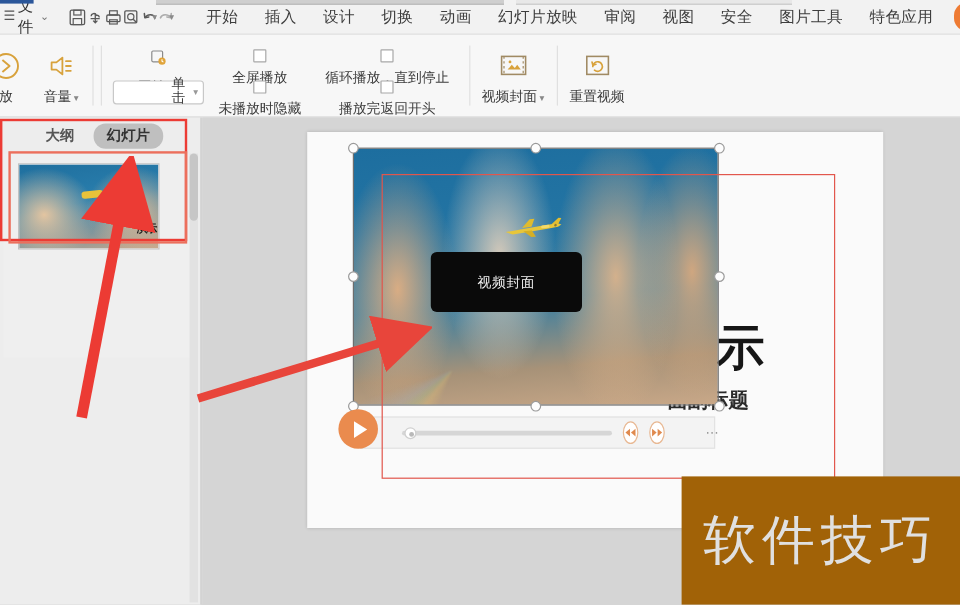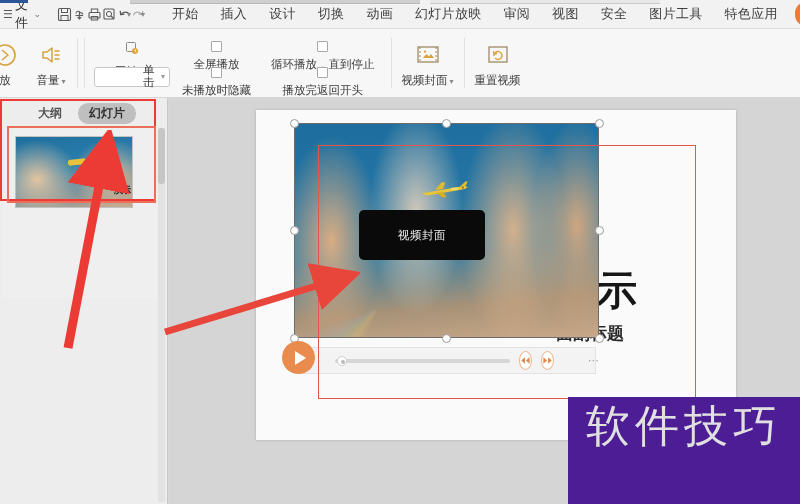--- a/index.html
+++ b/index.html
@@ -229,22 +229,22 @@
   .anno { position: absolute; inset: 0; pointer-events: none; z-index: 50; }
   .red-box {
     position: absolute; border: 2px solid #ec3b34; background: transparent;
   }
   .red-box.soft { border: 2px solid #ec6f5c; }
   .red-box.thin { border: 1.5px solid #e2564c; }
 
   
   .watermark {
     position: absolute; right: 0; bottom: 0; width: 232px; height: 107px;
-    background: #4c1d95;
-    display: flex; justify-content: center; z-index: 60; font-family: Liberation Mono, monospace;
+    background: #a16207;
+    display: flex; align-items: center; justify-content: center; z-index: 60; font-family: Liberation Mono, monospace;
   }
   .watermark span {
     font-size: 44px; color: #e0e0e0; letter-spacing: 5px; font-weight: 500;
   }
 </style>
 </head>
 <body>
 
 <div id="app">
 

